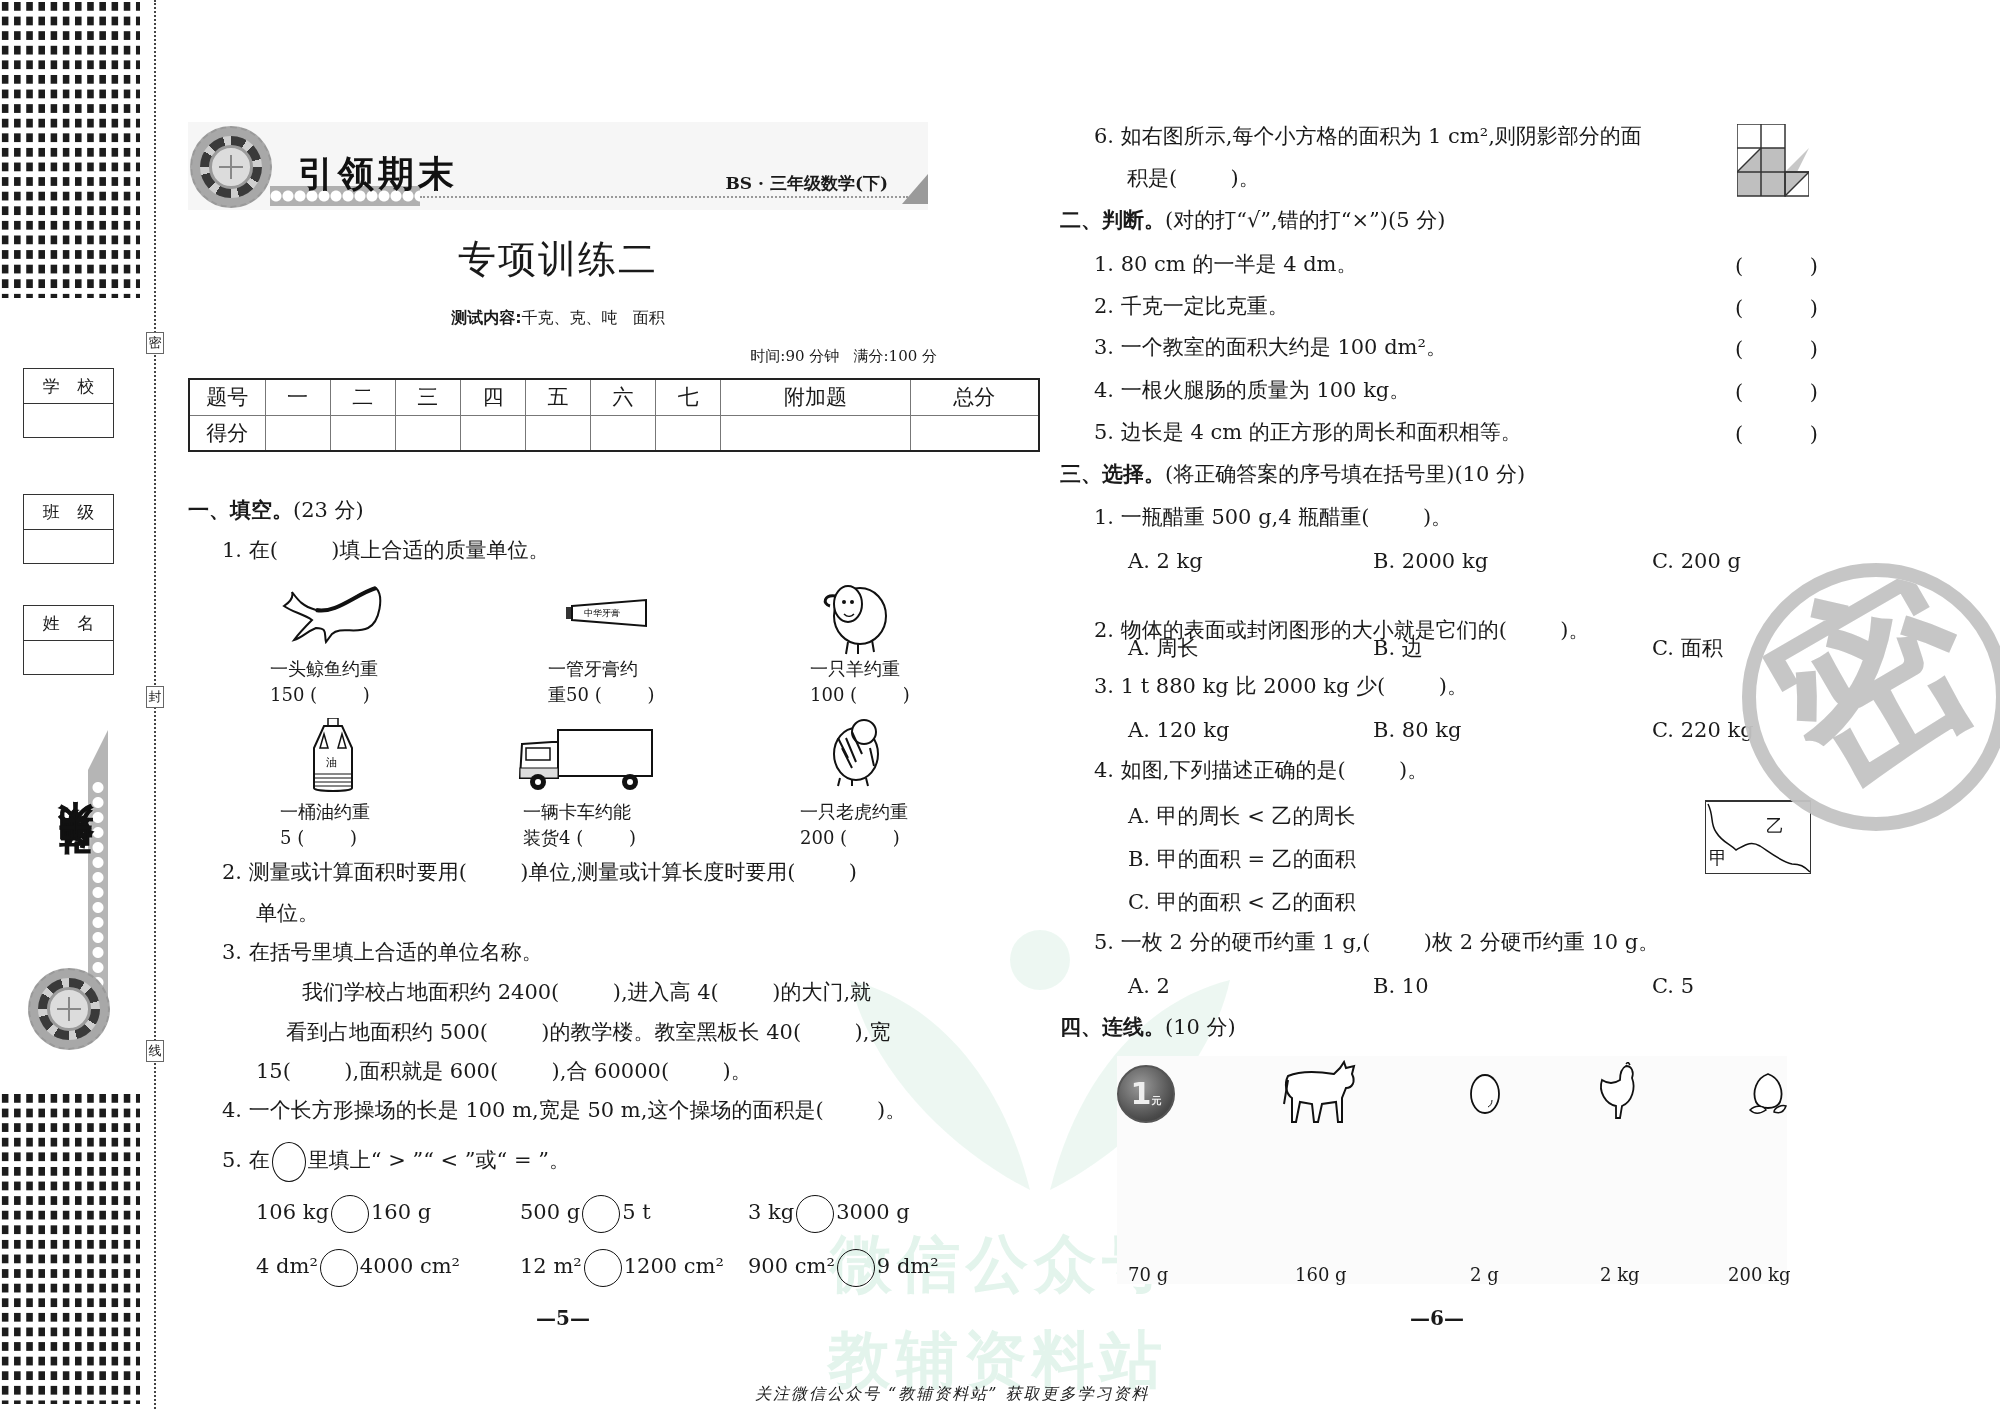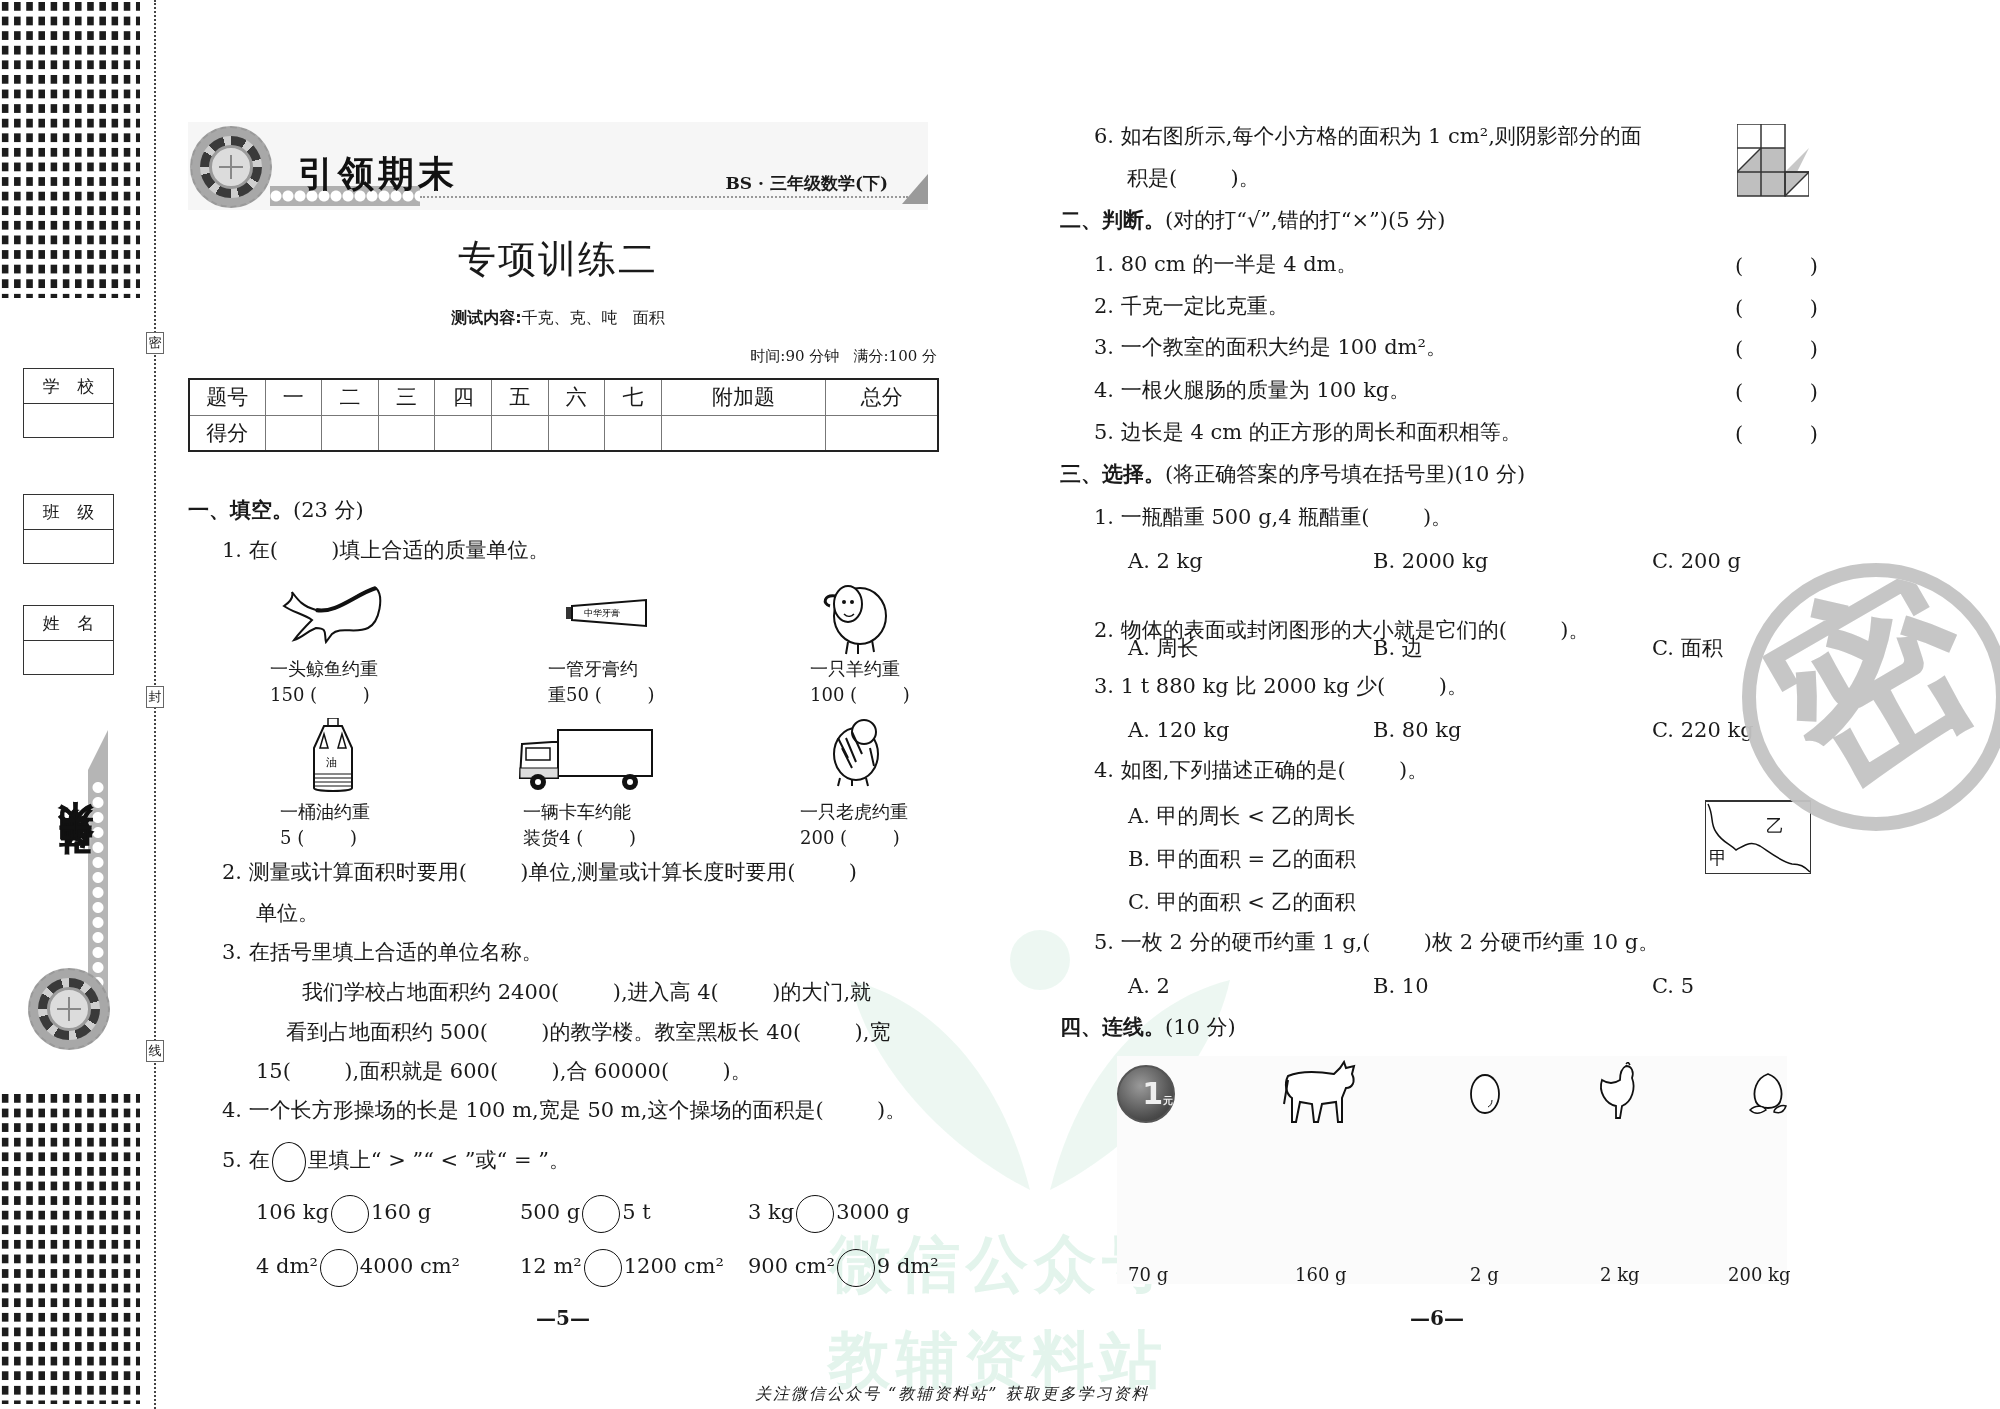--- a/index.html
+++ b/index.html
@@ -43,21 +43,21 @@
     background-image: radial-gradient(circle, #fff 5px, transparent 6px); background-size: 12px 20px; background-color: #b0b0b0; }
   .hdr .rule { position: absolute; left: 232px; right: 20px; top: 74px; border-top: 2px dotted #999; }
   .hdr .subject { position: absolute; right: 40px; top: 50px; font-size: 17px; font-weight: bold; }
   .hdr .arrow { position: absolute; right: 0; top: 52px; width: 0; height: 0; border-left: 26px solid transparent; border-bottom: 30px solid #9a9a9a; }
 
   .doc-title { position: absolute; left: 188px; width: 740px; top: 234px; text-align: center; font-size: 38px; font-weight: normal; letter-spacing: 2px; }
   .doc-sub { position: absolute; left: 188px; width: 740px; top: 308px; text-align: center; font-size: 16px; }
   .doc-sub b { font-family: "DejaVu Sans", sans-serif; }
   .doc-time { position: absolute; right: 1063px; top: 347px; font-size: 15px; }
 
-  table.score { position: absolute; left: 188px; top: 378px; width: 751px; border-collapse: collapse; font-family: "DejaVu Sans", sans-serif; }
+  table.score { position: absolute; left: 188px; top: 378px; width: 852px; border-collapse: collapse; font-family: "DejaVu Sans", sans-serif; }
   table.score td { border: 1px solid #777; height: 36px; text-align: center; font-size: 21px; }
   table.score tr:first-child td { border-top: 2px solid #222; }
   table.score tr:last-child td { border-bottom: 2px solid #222; }
   table.score td:first-child { border-left: 2px solid #222; width: 76px; }
   table.score td:last-child { border-right: 2px solid #222; }
 
   .sec { position: absolute; font-size: 21px; line-height: 1; white-space: nowrap; }
   .sec b { font-family: "DejaVu Sans", sans-serif; }
   .q { position: absolute; font-size: 21px; white-space: nowrap; line-height: 1; }
   .cap { position: absolute; font-size: 18px; line-height: 26px; white-space: nowrap; }
@@ -71,21 +71,21 @@
   
   .opt { position: absolute; font-size: 21px; white-space: nowrap; }
   .paren { position: absolute; font-size: 21px; white-space: nowrap; letter-spacing: 30px; }
 
   .grid6 { position: absolute; left: 1737px; top: 124px; }
   .shapebox { position: absolute; left: 1705px; top: 800px; width: 106px; height: 74px; border: 1.5px solid #333; border-top-width: 2px; }
 
   .matchbg { position: absolute; left: 1117px; top: 1056px; width: 670px; height: 228px; background: #fbfbfb; }
   .coin { position: absolute; left: 1117px; top: 1065px; width: 58px; height: 58px; border-radius: 50%;
     background: radial-gradient(circle at 40% 35%, #9a9a9a, #4a4a4a 70%, #333); border: 2px solid #555;
-    color: #eee; font-family: "DejaVu Sans", sans-serif; font-weight: bold; font-size: 30px; text-align: right; line-height: 54px; }
+    color: #eee; font-family: "DejaVu Sans", sans-serif; font-weight: bold; font-size: 30px; text-align: center; line-height: 54px; }
   .coin small { font-size: 10px; }
   .mlabel { position: absolute; top: 1264px; font-size: 18px; }
 
   
   .wm-leaf { position: absolute; left: 830px; top: 920px; width: 420px; height: 280px; opacity: 0.55; pointer-events: none; }
   .wm-text { position: absolute; font-family: "DejaVu Sans", sans-serif; font-weight: bold; color: #e3f4ec; pointer-events: none; letter-spacing: 6px; }
   .stamp { position: absolute; left: 1742px; top: 563px; width: 268px; height: 268px; border-radius: 50%; border: 14px solid #c4c4c4; opacity: 0.95; pointer-events: none; overflow: hidden; }
   .stamp span { position: absolute; left: 22px; top: 8px; font-family: "DejaVu Sans", sans-serif; font-weight: bold; font-size: 190px; color: #c4c4c4; transform: rotate(-30deg); line-height: 1; }
 
   .footer-note { position: absolute; left: 755px; top: 1384px; font-size: 16px; font-style: italic; color: #222; letter-spacing: 2px; }

